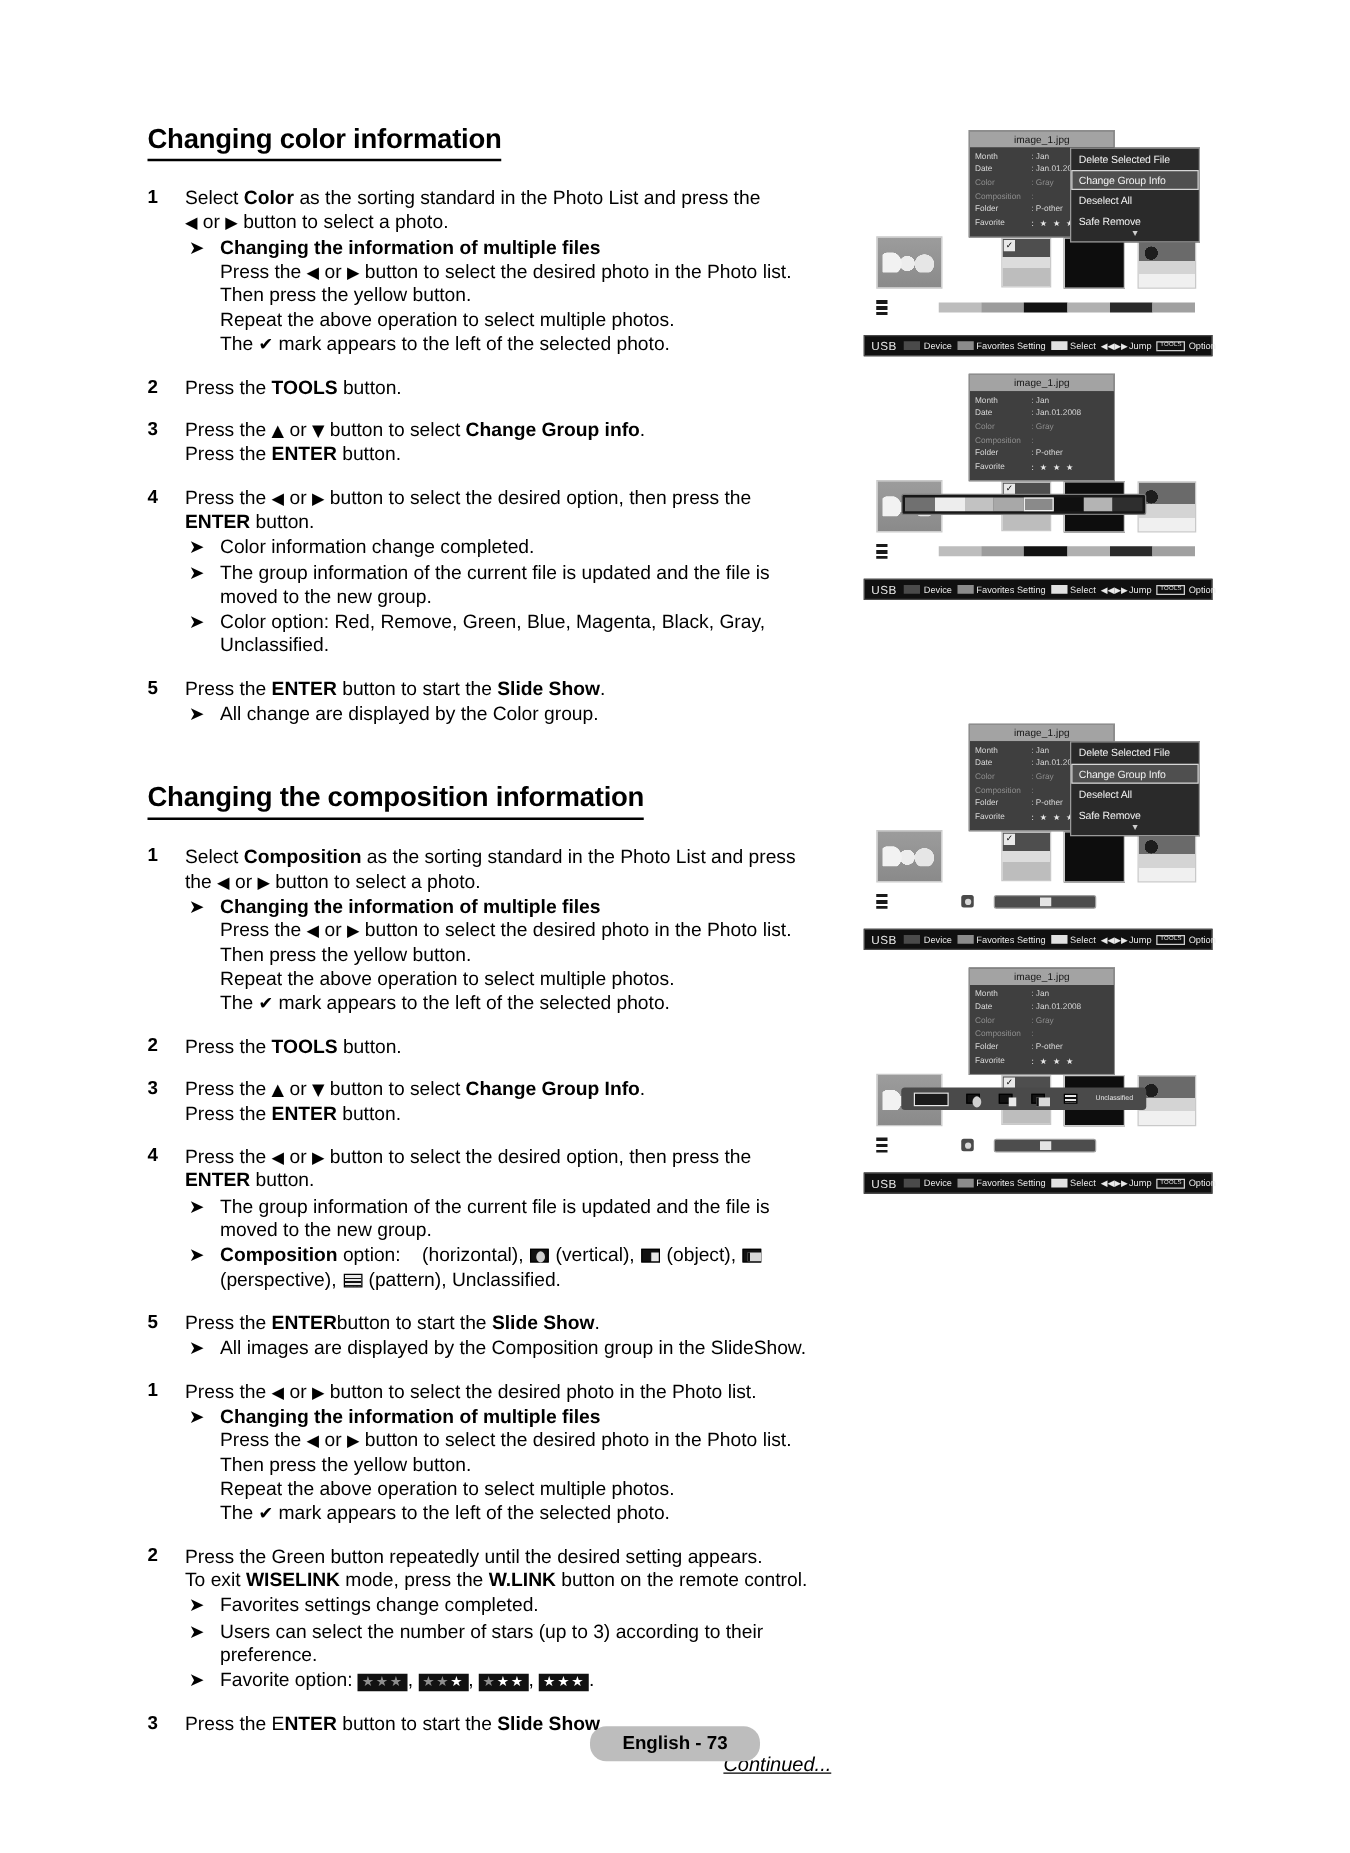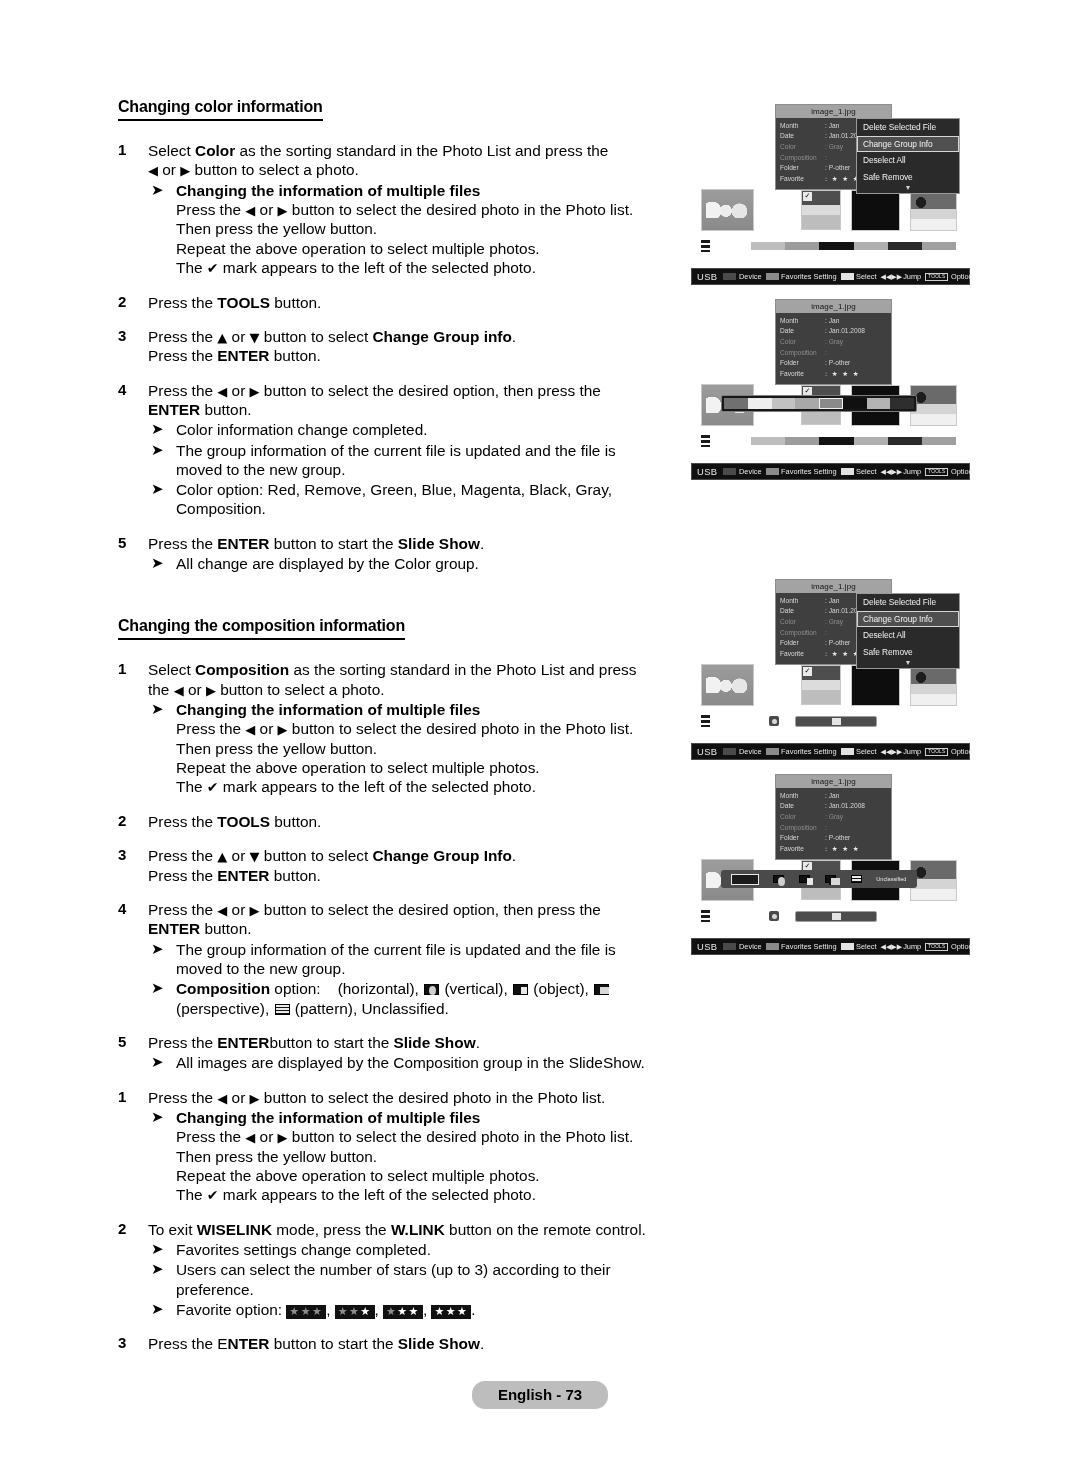--- a/index.html
+++ b/index.html
@@ -14,21 +14,21 @@
   }
 
   
   .text-col {
     position:absolute;
     left:118px; top:98px;
     width:575px;
   }
 
   h2.section-head {
-    font-size:16px;
+    font-size:22px;
     font-weight:bold;
     margin:0 0 20px 0;
     padding-bottom:3px;
     border-bottom:2.4px solid #000;
     display:inline-block;
     letter-spacing:-0.2px;
   }
   .head-wrap { margin-top:0; }
   .head-wrap.sp1 { margin-top:44px; }
 
@@ -364,21 +364,21 @@
           <div class="arrow arrowglyph">➤</div>
           <div class="sub-body">
             <p>The group information of the current file is updated and the file is</p>
             <p>moved to the new group.</p>
           </div>
         </div>
         <div class="sub">
           <div class="arrow arrowglyph">➤</div>
           <div class="sub-body">
             <p>Color option: Red, Remove, Green, Blue, Magenta, Black, Gray,</p>
-            <p>Composition.</p>
+            <p>Unclassified.</p>
           </div>
         </div>
       </div>
     </div>
     <div class="step">
       <div class="num">5</div>
       <div class="body">
         <p>Press the <b>ENTER</b> button to start the <b>Slide Show</b>.</p>
         <div class="sub">
           <div class="arrow arrowglyph">➤</div>
@@ -464,20 +464,21 @@
             <p>Then press the yellow button.</p>
             <p>Repeat the above operation to select multiple photos.</p>
             <p>The <span class="chk">✔</span> mark appears to the left of the selected photo.</p>
           </div>
         </div>
       </div>
     </div>
     <div class="step">
       <div class="num">2</div>
       <div class="body">
+        <p>Press the Green button repeatedly until the desired setting appears.</p>
         <p>To exit <b>WISELINK</b> mode, press the <b>W.LINK</b> button on the remote control.</p>
         <div class="sub">
           <div class="arrow arrowglyph">➤</div>
           <div class="sub-body">
             <p>Favorites settings change completed.</p>
           </div>
         </div>
         <div class="sub">
           <div class="arrow arrowglyph">➤</div>
           <div class="sub-body">
@@ -492,20 +493,21 @@
           </div>
         </div>
       </div>
     </div>
     <div class="step">
       <div class="num">3</div>
       <div class="body">
         <p>Press the E<b>NTER</b> button to start the <b>Slide Show</b>.</p>
       </div>
     </div>
+    <div class="continued">Continued...</div>
   </div>
 
 <div id="shots">
     <div class="shot" style="top:100px">
       <div class="panel">
         <div class="infobox">
           <div class="title">image_1.jpg</div>
           <div class="rows">
             <div class="r">
               <span class="k">Month</span>

